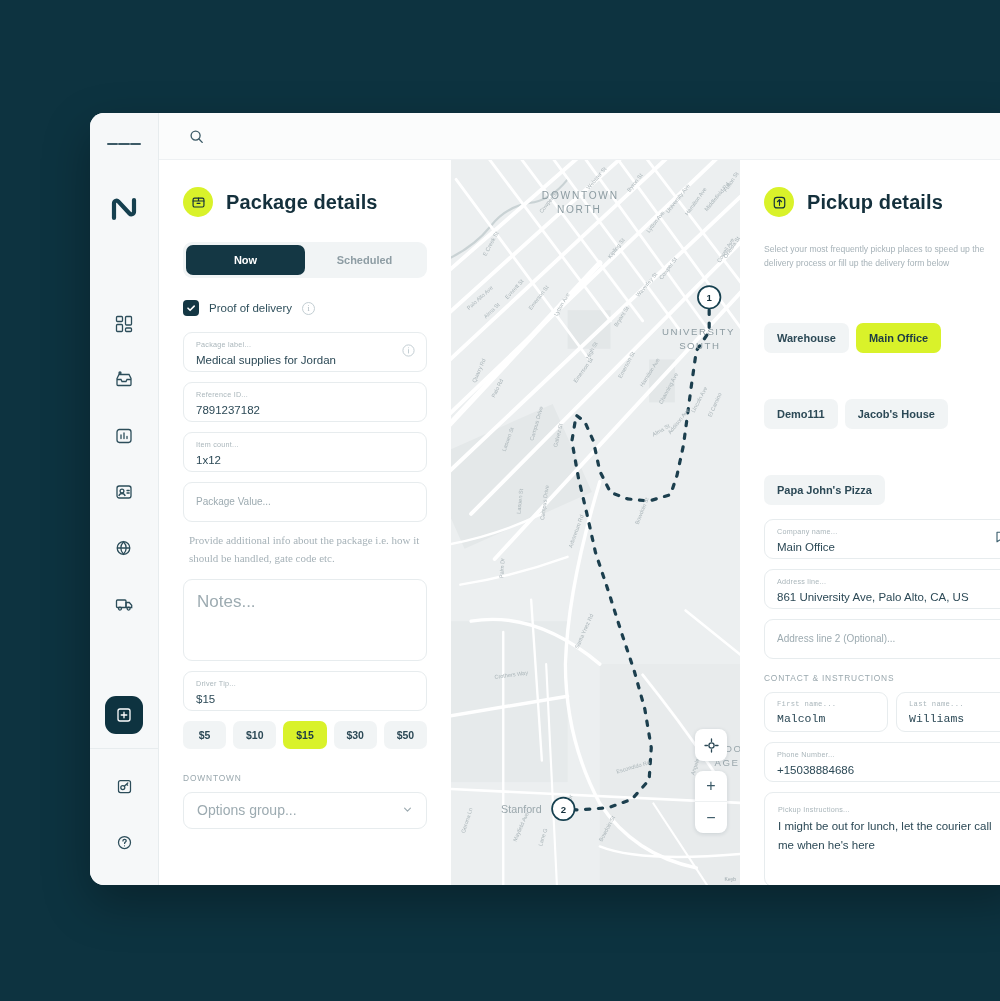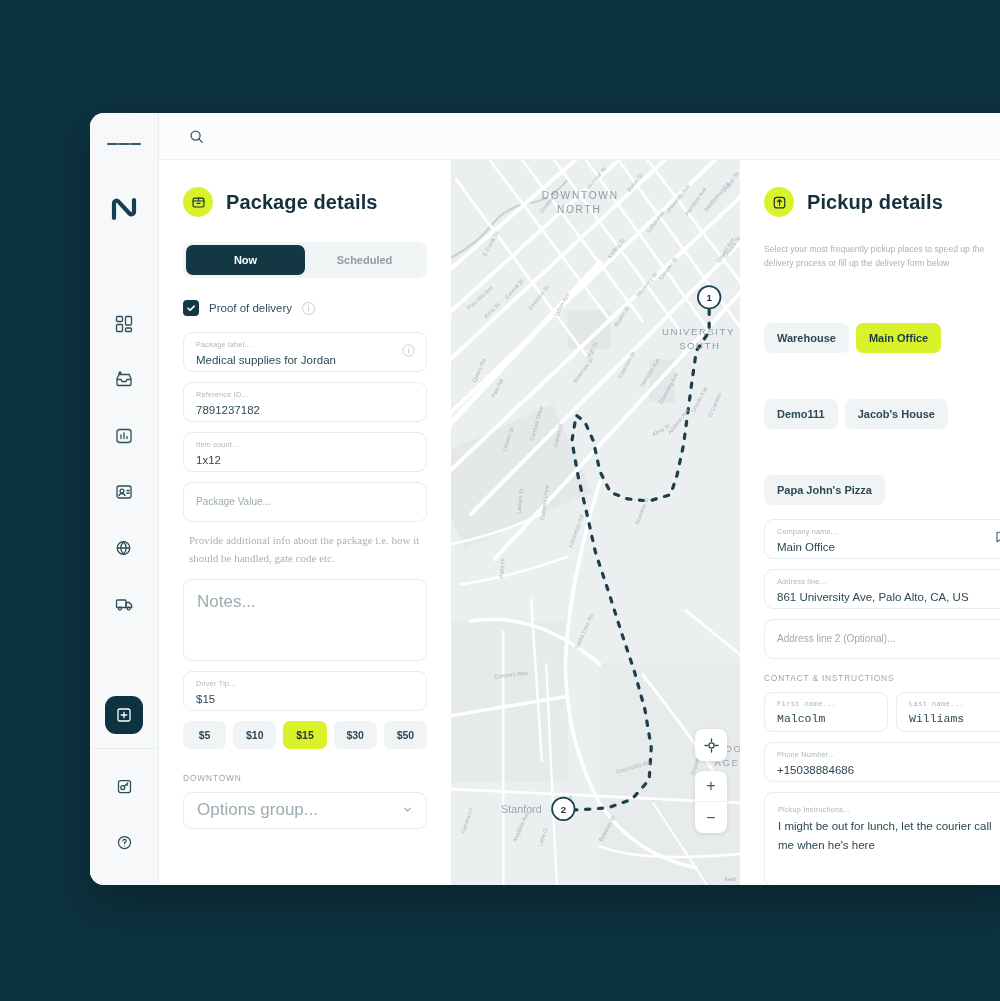--- a/index.html
+++ b/index.html
@@ -129,21 +129,21 @@
   }
   .chip.selected { background:#d9f22a; color:#1d3b45; }
 
   .section-label { font-size:8.4px; letter-spacing:.85px; color:#9aa8ae; margin-bottom: 9px; }
 
   .select-field {
     border:1px solid #e7ecee; border-radius:9px; height:37px;
     display:flex; align-items:center; justify-content:space-between;
     padding: 0 13px; cursor:pointer;
   }
-  .select-field .field-placeholder { font-size:17px; }
+  .select-field .field-placeholder { font-size:14px; }
 
   
   .col-map { flex: 1 1 auto; position:relative; overflow:hidden; background:#eef1f2; min-width:0; }
   .map-svg { position:absolute; inset:0; width:100%; height:100%; display:block; }
   .map-ctrls { position:absolute; right:13px; bottom:52px; display:flex; flex-direction:column; gap:10px; }
   .map-btn {
     width:32px; height:32px; background:#fff; border-radius:8px;
     display:flex; align-items:center; justify-content:center;
     box-shadow:0 1px 4px rgba(20,50,62,.14); cursor:pointer; color:#2c4956;
   }

